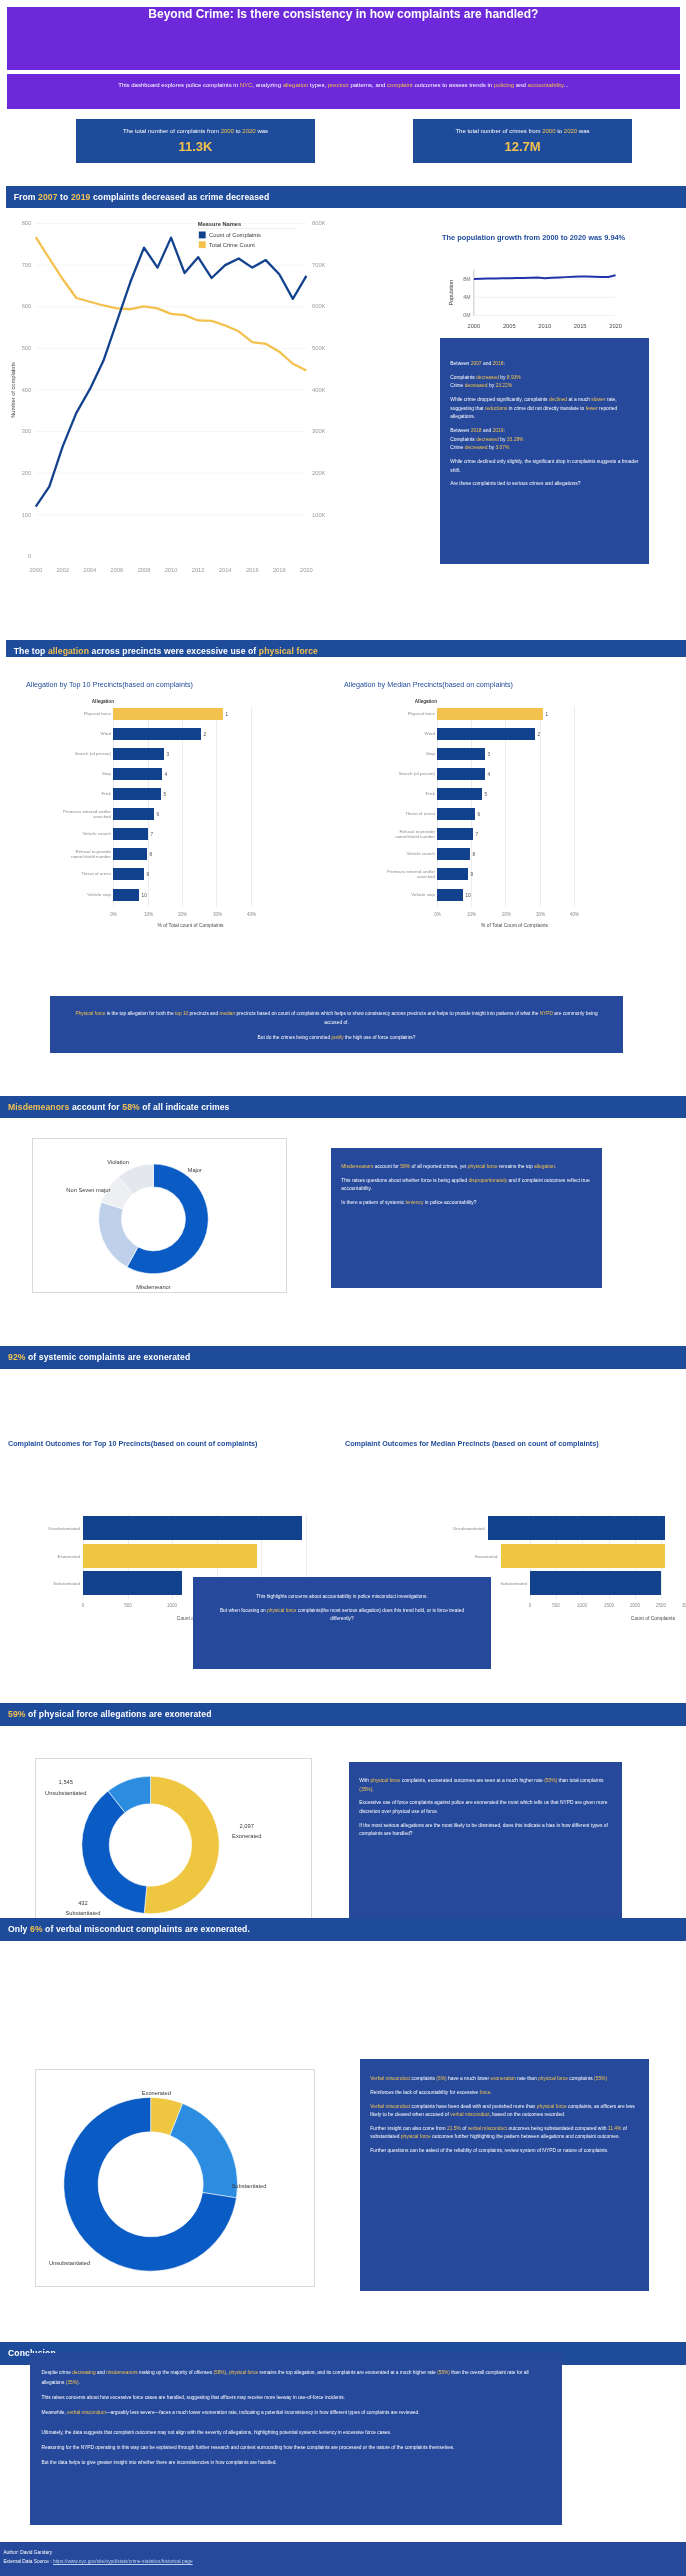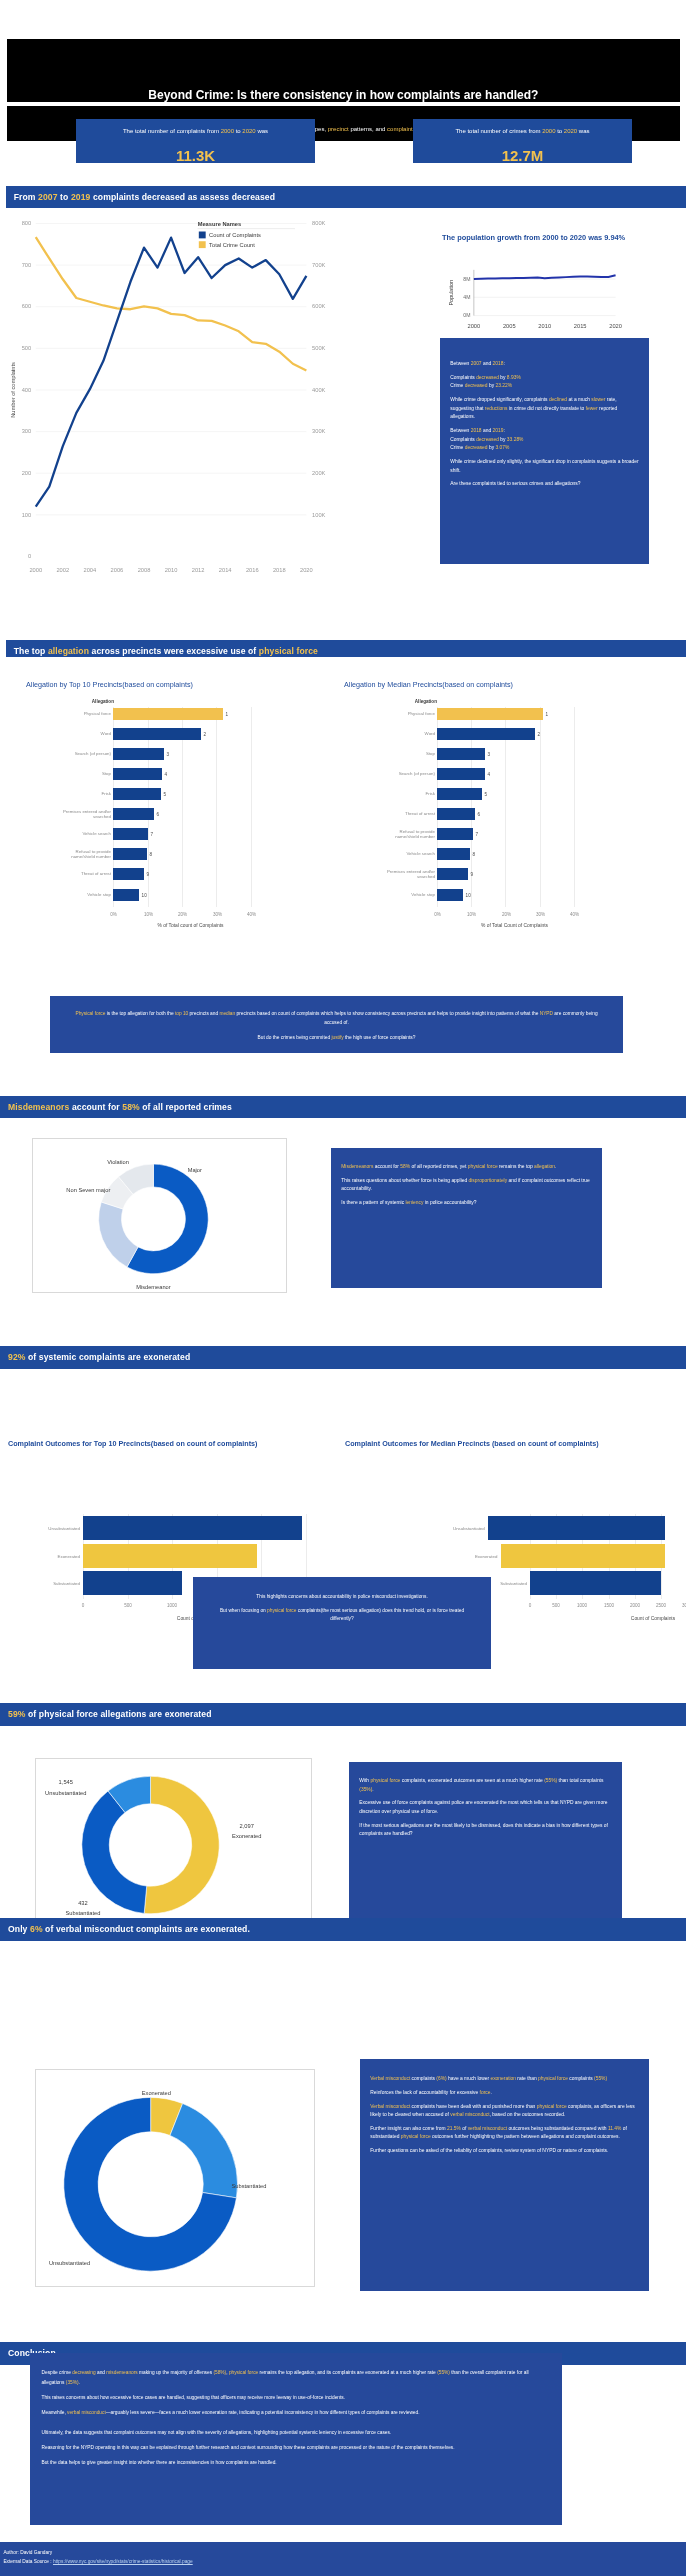--- a/index.html
+++ b/index.html
@@ -6,25 +6,24 @@
   html, body {
     width: 687px;
     background: #ffffff;
     font-family: "Liberation Sans", sans-serif;
   }
   body { width: 687px; height: 2576px; position: relative; overflow: hidden; }
   .gold { color: #F2C14E; }
 
   
   .banner {
-    background: #000000;
+    background: #6d28d9;
     color: #fff;
     display: flex;
-    align-items: flex-end;
-    margin-top: 32px;
+    align-items: flex-start;
   }
   .section-head {
     background: #1F4B9B;
     color: #fff;
     font-size: 8.6px;
     font-weight: bold;
     padding: 5.7px 8px;
     letter-spacing: 0.1px;
   }
   .insight {
@@ -47,21 +46,21 @@
     color: #fff; font-size: 6px; line-height: 1.9; text-align: center;
     padding: 5.7px 23px;
   }
   .kpi {
     position: absolute; background: #1F4B9B; color: #fff;
     text-align: center; padding-top: 9.2px;
   }
   #kpi-complaints { left: 76px; top: 119px; width: 239px; height: 44px; }
   #kpi-crimes     { left: 413px; top: 119px; width: 219px; height: 44px; }
   .kpi .kpi-label { font-size: 6px; }
-  .kpi .kpi-value { font-size: 15px; font-weight: bold; color: #F2C14E; margin-top: 13px; }
+  .kpi .kpi-value { font-size: 13px; font-weight: bold; color: #F2C14E; margin-top: 5px; }
 
   
   #sec1-head { position: absolute; left: 5.7px; top: 186px; width: 681px; height: 22px; }
   #trend-chart { position: absolute; left: 5.7px; top: 213px; width: 349px; height: 378px; }
   #pop-title { position: absolute; left: 442px; top: 232px; width: 206px; font-size: 7.4px;
                font-weight: bold; color:#1F4B9B; line-height:1.7; }
   #pop-chart { position: absolute; left: 444px; top: 263px; width: 206px; height: 80px; }
   #trend-insight { position: absolute; left: 440px; top: 338px; width: 209px; height: 226px;
                    padding: 22px 10.3px 0 10.3px; font-size: 4.9px; }
   .ytick, .xtick { position: absolute; color: #8c8c8c; font-size: 4.6px; font-family:"Liberation Sans",sans-serif; }
@@ -142,21 +141,21 @@
 </div>
 
 <div class="kpi" id="kpi-crimes">
   <div class="kpi-label">
     <span>The total number of crimes from </span><span class="gold">2000</span><span> to </span><span class="gold">2020</span><span> was</span>
   </div>
   <div class="kpi-value">12.7M</div>
 </div>
 
 <div class="section-head" id="sec1-head">
-  <span id="sec1-head-rich"><span>From </span><span class="gold">2007</span><span> to </span><span class="gold">2019</span><span> complaints decreased as assess decreased</span></span>
+  <span id="sec1-head-rich"><span>From </span><span class="gold">2007</span><span> to </span><span class="gold">2019</span><span> complaints decreased as crime decreased</span></span>
 </div>
 
 <div id="trend-chart">
   <svg width="349" height="378" viewBox="0 0 610 660">
     <g id="trend-svg-g">
         <text x="44" y="603" text-anchor="end" fill="#9a9a9a" font-size="10" font-family="&quot;Liberation Sans&quot;,sans-serif">0</text>
         <line x1="52" x2="525" y1="527.25" y2="527.25" stroke="#ededed" stroke-width="1"></line>
         <text x="44" y="530.25" text-anchor="end" fill="#9a9a9a" font-size="10" font-family="&quot;Liberation Sans&quot;,sans-serif">100</text>
         <line x1="52" x2="525" y1="454.5" y2="454.5" stroke="#ededed" stroke-width="1"></line>
         <text x="44" y="457.5" text-anchor="end" fill="#9a9a9a" font-size="10" font-family="&quot;Liberation Sans&quot;,sans-serif">200</text>
@@ -379,21 +378,21 @@
     </div>
   </div>
 
 <div class="insight center" id="alleg-insight">
     <div><span class="hl">Physical force</span><span> is the top allegation for both the </span><span class="hl">top 10</span><span> precincts and </span><span class="hl">median</span><span> precincts based on count of complaints which helps to show consistency across precincts and helps to provide insight into patterns of what the </span><span class="hl">NYPD</span><span> are commonly being accused of.</span></div>
     <div style="height:5.2px"></div>
     <div><span>But do the crimes being commited </span><span class="hl">justify</span><span> the high use of force complaints?</span></div>
   </div>
 
 <div class="section-head" id="sec3-head">
-  <span id="sec3-head-rich"><span class="gold">Misdemeanors</span><span> account for </span><span class="gold">58%</span><span> of all reported crimes</span></span>
+  <span id="sec3-head-rich"><span class="gold">Misdemeanors</span><span> account for </span><span class="gold">58%</span><span> of all indicate crimes</span></span>
 </div>
 
 <div id="donut1-card">
   <svg width="254" height="153" viewBox="0 0 443 268">
     <g id="donut1-g">
         <path d="M210 44 A96 96 0 1 1 163.75164728623537 224.12544128421092 L183.02179425030397 189.07317408245638 A56 56 0 1 0 210 84 Z" fill="#0A5BC4" stroke="#fff" stroke-width="1"></path>
         <path d="M163.75164728623537 224.12544128421092 A96 96 0 0 1 118.69857443566525 110.33436854000507 L156.7408350874714 122.69504831500296 A56 56 0 0 0 183.02179425030397 189.07317408245638 Z" fill="#BFD0EA" stroke="#fff" stroke-width="1"></path>
         <path d="M118.69857443566525 110.33436854000507 A96 96 0 0 1 148.8072969841258 66.03072869352422 L174.30425657407338 96.8512584045558 A56 56 0 0 0 156.7408350874714 122.69504831500296 Z" fill="#EDEFF2" stroke="#fff" stroke-width="1"></path>
         <path d="M148.8072969841258 66.03072869352422 A96 96 0 0 1 209.99999999999997 44 L210 84 A56 56 0 0 0 174.30425657407338 96.8512584045558 Z" fill="#E4E8ED" stroke="#fff" stroke-width="1"></path>
         <text x="270" y="58" text-anchor="start" fill="#3a3a3a" font-size="10" font-family="&quot;Liberation Sans&quot;,sans-serif">Major</text>

